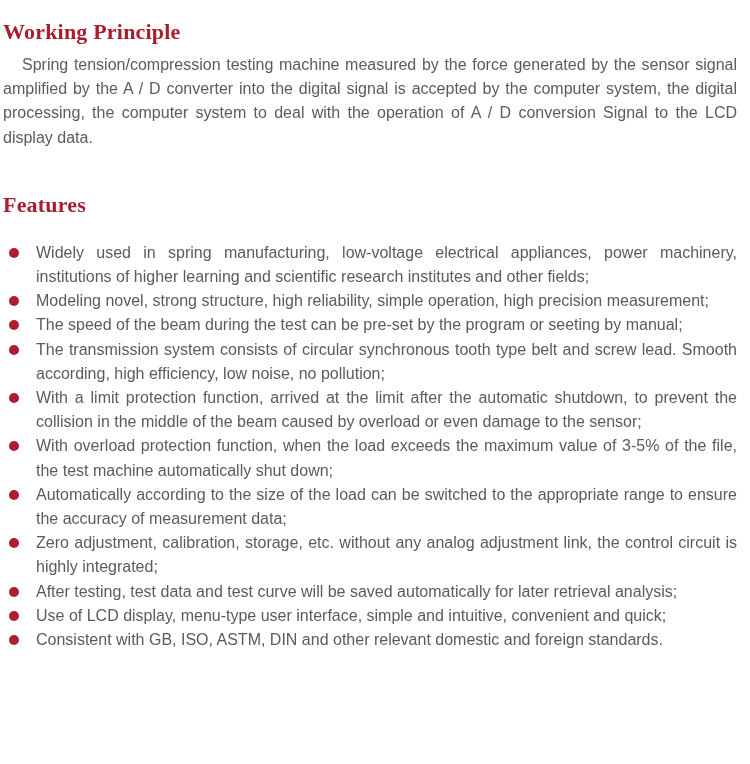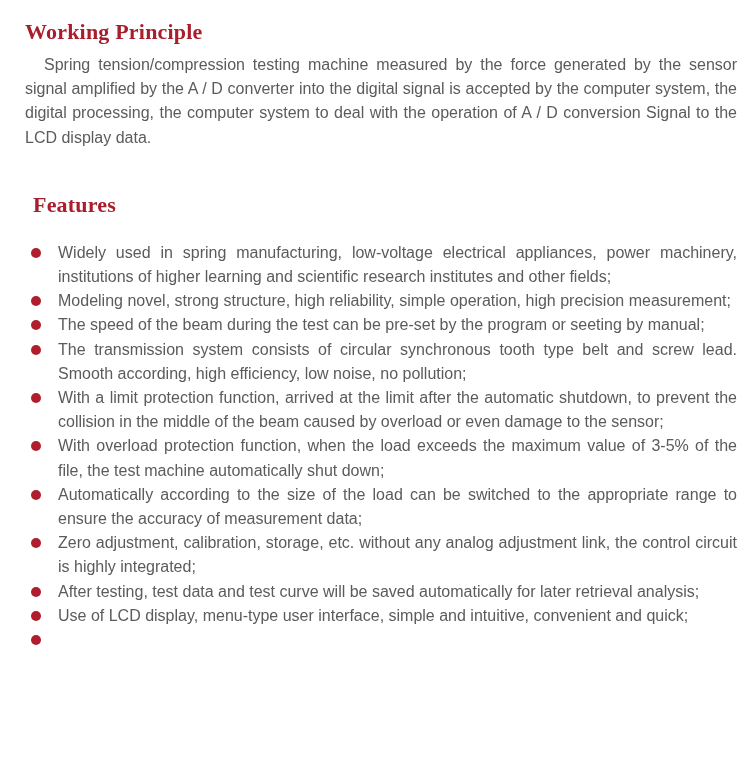--- a/index.html
+++ b/index.html
@@ -11,33 +11,33 @@
   * { margin: 0; padding: 0; box-sizing: border-box; }
   html, body {
     width: 750px;
     height: 764px;
     background: var(--page-bg);
     overflow: hidden;
   }
   .page {
     width: 750px;
     height: 764px;
-    padding: 18px 13px 0 25px;
+    padding: 18px 13px 0 3px;
     font-family: "Liberation Sans", "DejaVu Sans", sans-serif;
     color: var(--body-color);
   }
   .section-heading {
     font-family: "Liberation Serif", "DejaVu Serif", serif;
     font-weight: bold;
     font-size: 22px;
     line-height: 28px;
     color: var(--heading-color);
     letter-spacing: 0.2px;
   }
-  .heading-features { margin-top: 41px; margin-left: 8px; }
+  .heading-features { margin-top: 41px; }
   .body-paragraph {
     margin-top: 7px;
     font-size: 16px;
     line-height: 24.2px;
     text-align: justify;
     text-indent: 19px;
   }
   .features-list {
     margin-top: 22px;
     list-style: none;
@@ -106,16 +106,17 @@
     <li class="feature-item">
       <span class="bullet"></span>
       <span>After testing, test data and test curve will be saved automatically for later retrieval analysis;</span>
     </li>
     <li class="feature-item">
       <span class="bullet"></span>
       <span>Use of LCD display, menu-type user interface, simple and intuitive, convenient and quick;</span>
     </li>
     <li class="feature-item">
       <span class="bullet"></span>
+      <span>Consistent with GB, ISO, ASTM, DIN and other relevant domestic and foreign standards.</span>
     </li>
   </ul>
 
 </div>
 
 </body></html>

